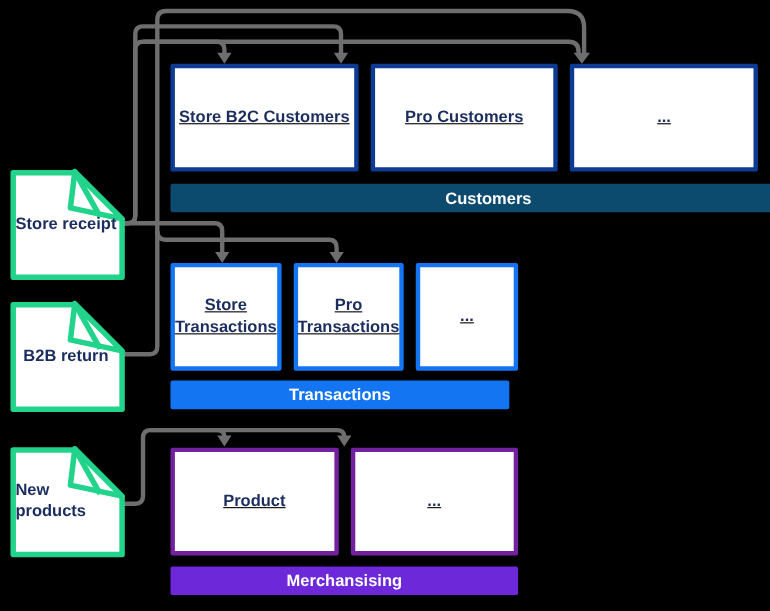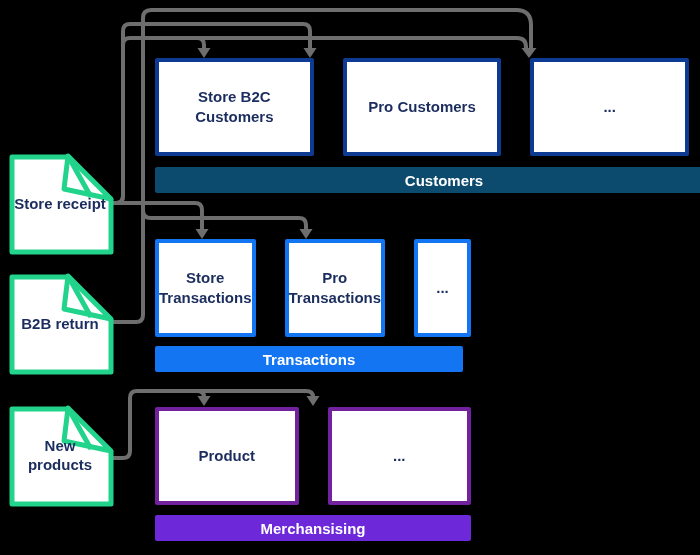--- a/index.html
+++ b/index.html
@@ -5,25 +5,25 @@
   html,body{margin:0;padding:0;background:#000;}
   #canvas{
     position:relative;width:700px;height:555px;background:#000;overflow:hidden;
     font-family:"Liberation Sans",sans-serif;
   }
   #arrows{position:absolute;left:0;top:0;z-index:1;}
   .doc{position:absolute;left:8px;width:108px;height:106px;z-index:2;}
   .doc svg{position:absolute;left:0;top:0;}
   .doc-label{
     position:absolute;left:0;top:0;width:104px;height:102px;
-    display:flex;align-items:center;justify-content:center;text-align:center;
+    display:flex;align-items:center;justify-content:center;
     color:#1B2D5E;font-size:15px;font-weight:700;line-height:19px;z-index:3;
     padding:0 6px;box-sizing:border-box;
   }
-  .box-row{position:absolute;left:155px;display:flex;gap:29px;z-index:2;}
+  .box-row{position:absolute;left:155px;display:flex;gap:11px;z-index:2;text-decoration:underline;}
   .ebox{
     flex:1;height:90px;background:#fff;border:4px solid #0D3B94;border-radius:2px;
     display:flex;align-items:center;justify-content:center;text-align:center;
     color:#1B2D5E;font-size:15px;font-weight:600;line-height:20px;
   }
   .row-trans .ebox{border-color:#1375F2;}
   .row-merch .ebox{border-color:#72219F;text-align:right;}
   .banner{
     position:absolute;left:155px;height:26px;border-radius:2px;z-index:2;
     display:flex;align-items:center;justify-content:center;

